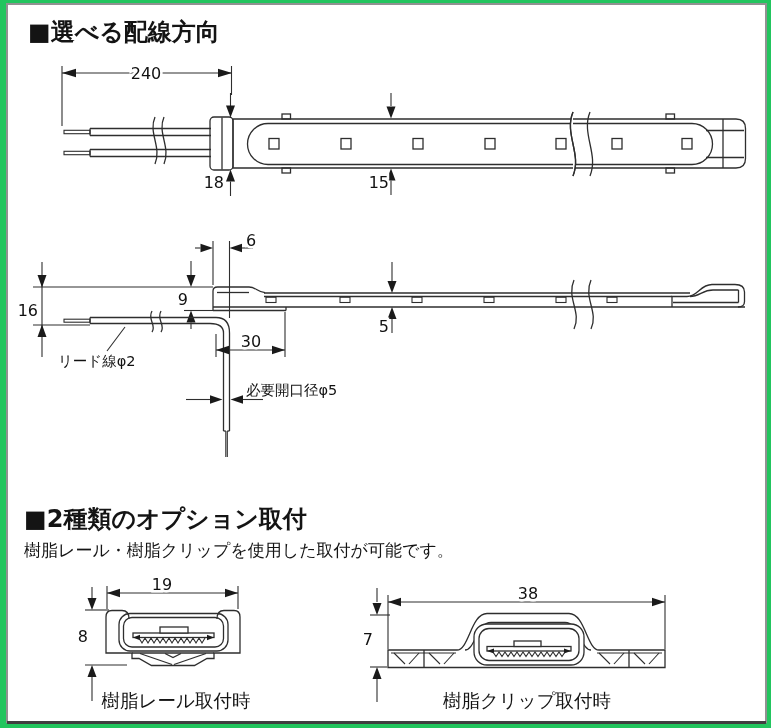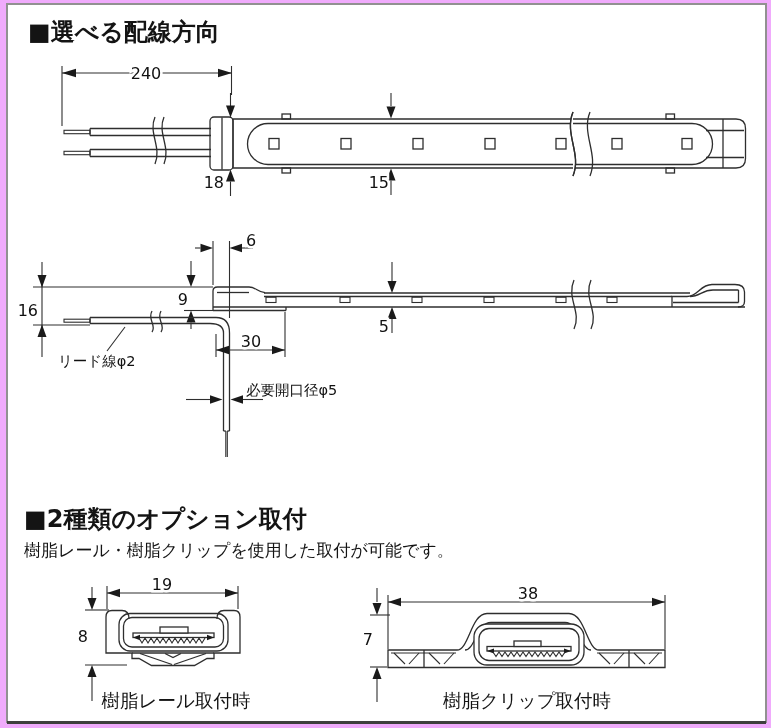--- a/index.html
+++ b/index.html
@@ -1,16 +1,16 @@
 <!DOCTYPE html>
 <html><head>
 <meta charset="utf-8">
 <style>
   html,body{margin:0;padding:0;background:#fff;}
-  .canvas{position:relative;width:771px;height:728px;background:#f0abfc;
+  .canvas{position:relative;width:771px;height:728px;background:#22c55e;
           font-family:"DejaVu Sans","Liberation Sans",sans-serif;}
   svg{position:absolute;left:0;top:0;}
   .ln{stroke:#2e2e2e;stroke-width:1.3;fill:none;}
   .thin{stroke:#2e2e2e;stroke-width:1.1;fill:none;}
   .ah{fill:#1a1a1a;stroke:none;}
   .dim{font-size:16px;fill:#111;paint-order:stroke;stroke:#fff;stroke-width:5px;
        font-family:"DejaVu Sans","Liberation Sans",sans-serif;}
   .lbl{font-size:14.5px;fill:#111;font-family:"DejaVu Sans","Liberation Sans",sans-serif;}
   .title{font-size:24px;font-weight:bold;fill:#141414;}
   .desc{font-size:17px;fill:#141414;}

